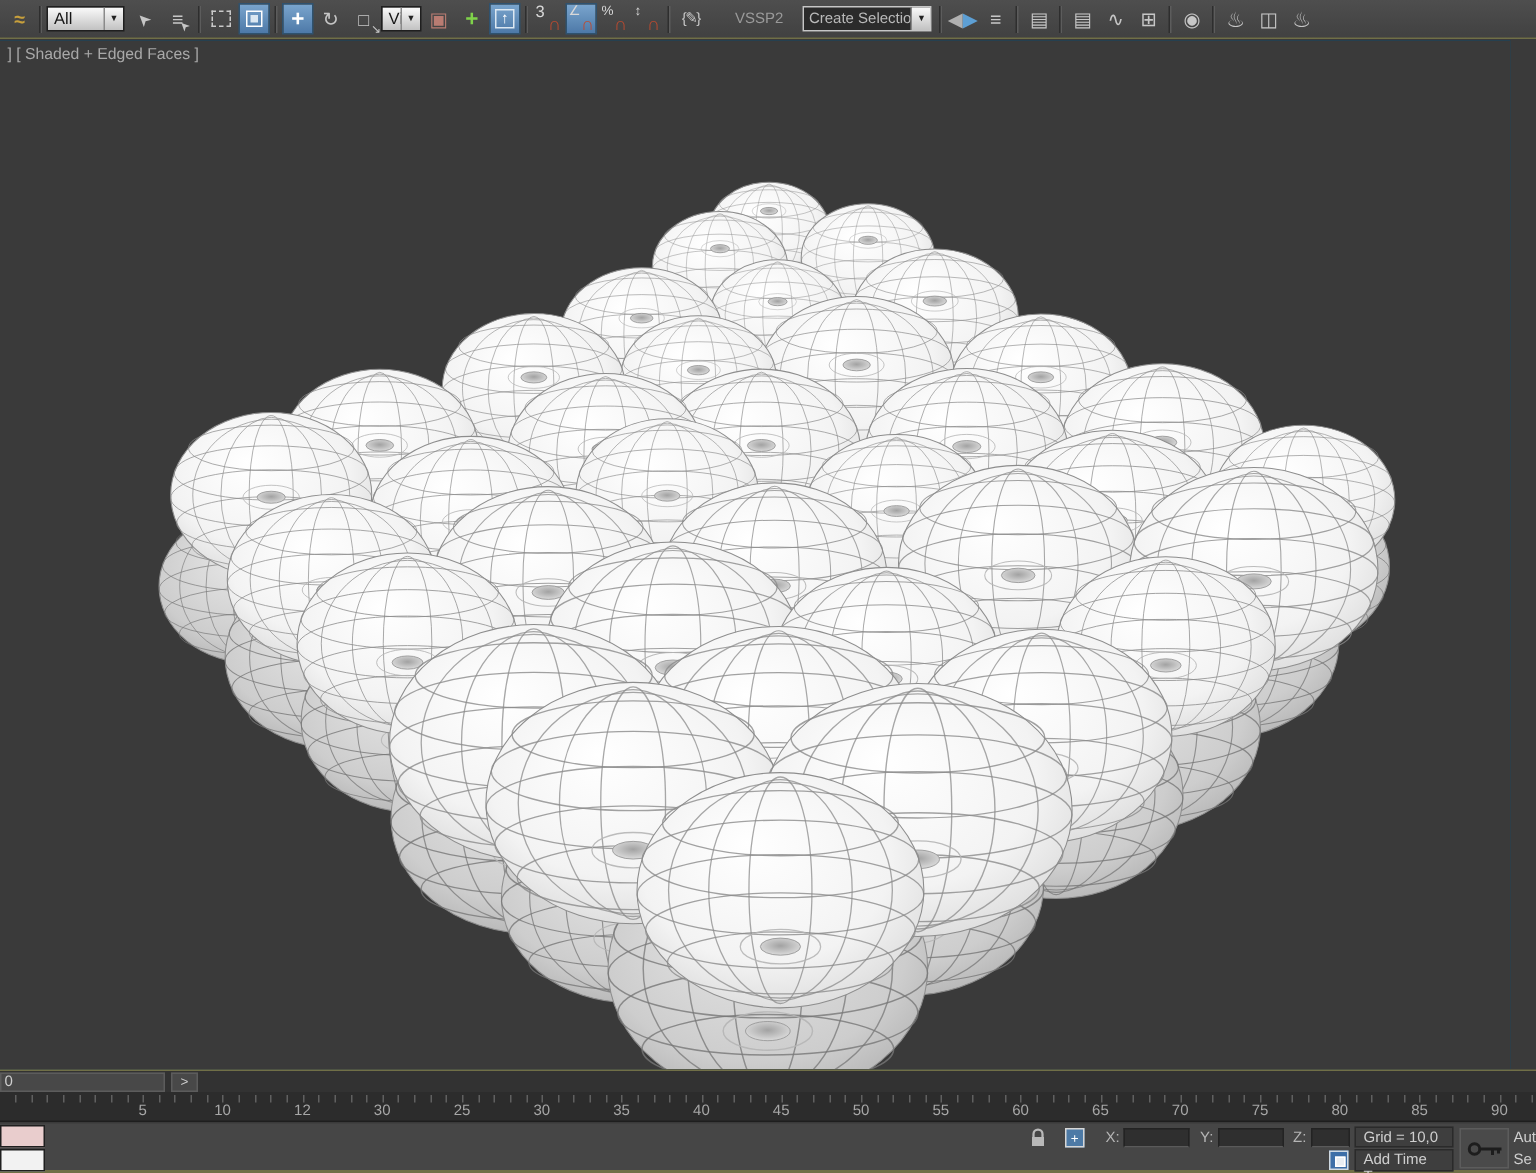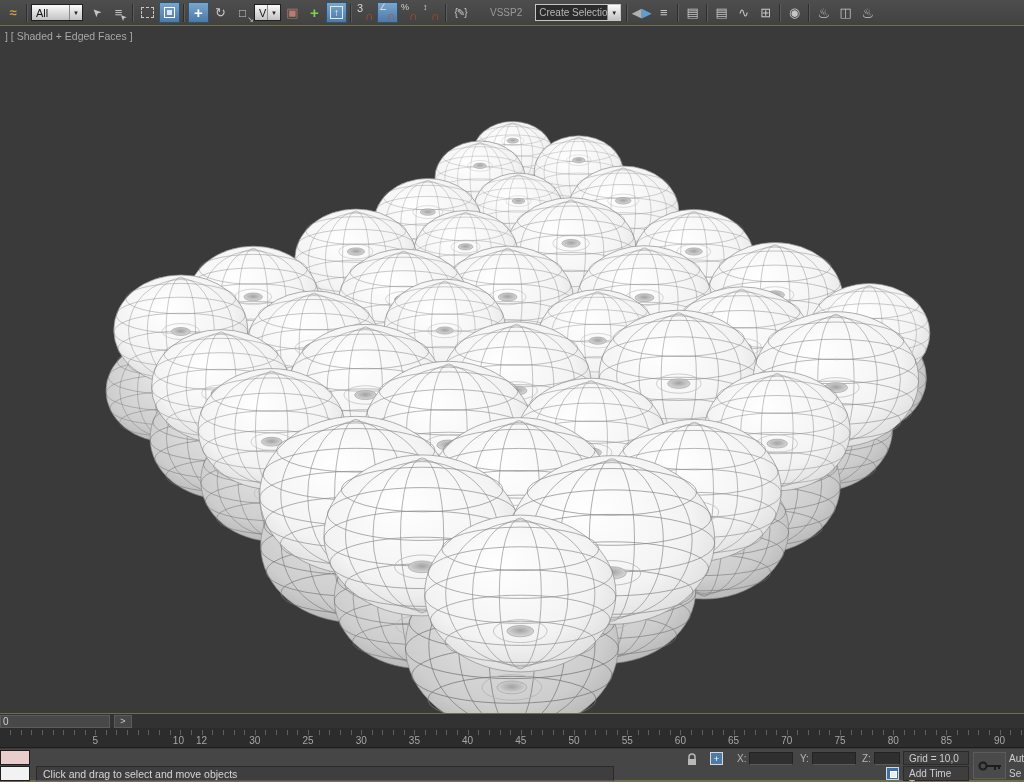--- a/index.html
+++ b/index.html
@@ -1278,21 +1278,21 @@
       <div class="tick" style="left: 935.76px;"></div>
       <div class="tick" style="left: 946.4px;"></div>
       <div class="tick" style="left: 957.04px;"></div>
       <div class="tick" style="left: 967.68px;"></div>
       <div class="tick" style="left: 978.32px;"></div>
       <div class="tick" style="left: 988.96px;"></div>
       <div class="tick" style="left: 999.6px;"></div>
       <div class="tick" style="left: 1010.24px;"></div>
       <div class="tick" style="left: 1020.88px;"></div>
       <div class="tick-label" style="left: 95.2px;">5</div>
-      <div class="tick-label" style="left: 148.4px; margin-left: 30px;">10</div>
+      <div class="tick-label" style="left: 148.4px;">10</div>
       <div class="tick-label" style="left: 201.6px;">12</div>
       <div class="tick-label" style="left: 254.8px;">30</div>
       <div class="tick-label" style="left: 308px;">25</div>
       <div class="tick-label" style="left: 361.2px;">30</div>
       <div class="tick-label" style="left: 414.4px;">35</div>
       <div class="tick-label" style="left: 467.6px;">40</div>
       <div class="tick-label" style="left: 520.8px;">45</div>
       <div class="tick-label" style="left: 574px;">50</div>
       <div class="tick-label" style="left: 627.2px;">55</div>
       <div class="tick-label" style="left: 680.4px;">60</div>
@@ -1300,21 +1300,20 @@
       <div class="tick-label" style="left: 786.8px;">70</div>
       <div class="tick-label" style="left: 840px; text-align: center;">75</div>
       <div class="tick-label" style="left: 893.2px;">80</div>
       <div class="tick-label" style="left: 946.4px;">85</div>
       <div class="tick-label" style="left: 999.6px;">90</div>
     </div>
 
   <div class="statusbar">
     <div class="listener-pink"></div>
     <div class="listener-white"></div>
-    <div class="sfield f-prompt">Click and drag to select and move objects</div>
     <div class="lockicon">
       <svg width="12" height="13">
         <path d="M3 6 V4 a3 3 0 0 1 6 0 V6" fill="none" stroke="#b9b9b9" stroke-width="1.5"></path>
         <rect x="2" y="6" width="8" height="6" fill="#b9b9b9"></rect>
       </svg>
     </div>
     <div class="gizmo">+</div>
     <span class="axlabel" style="left:737px">X:</span>
     <input class="axfield" style="left: 749px;" value="">
     <span class="axlabel" style="left:800px">Y:</span>

